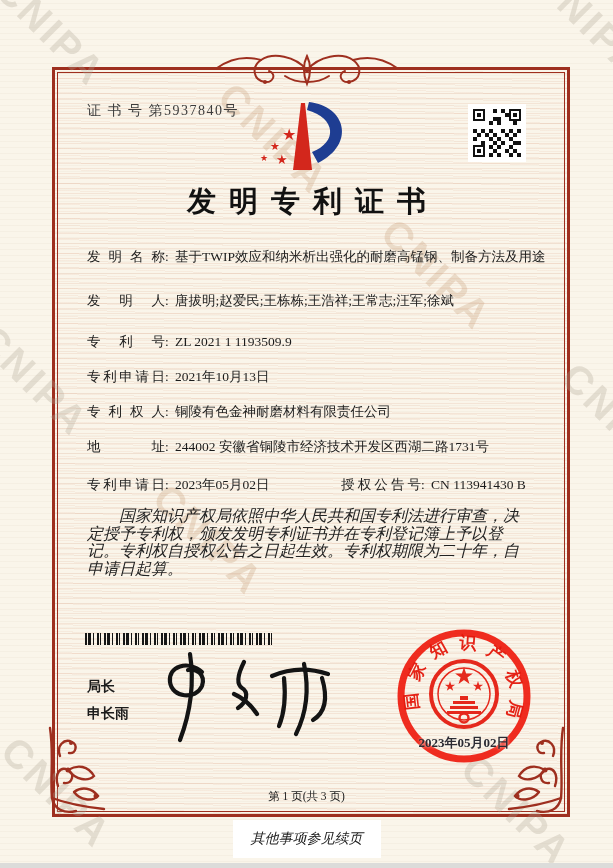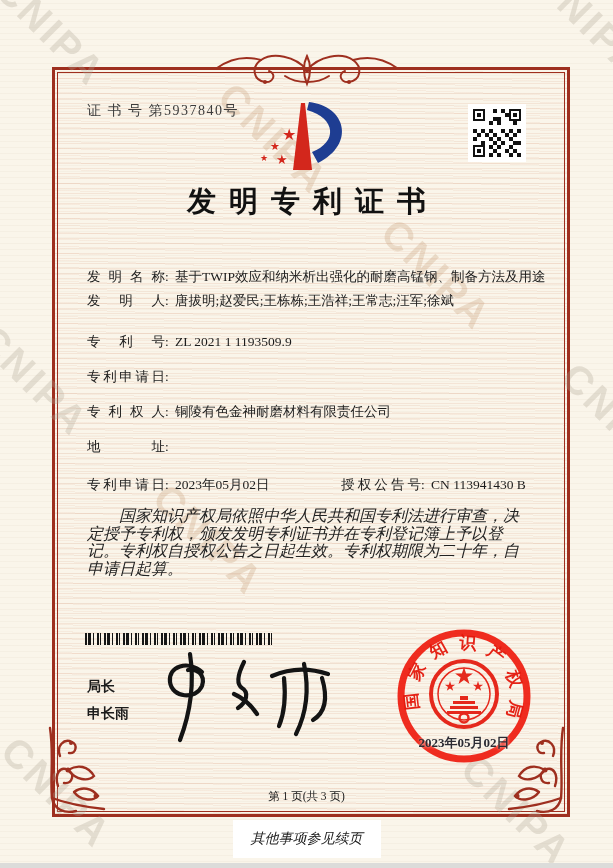--- a/index.html
+++ b/index.html
@@ -193,49 +193,51 @@
         <rect x="16" y="44" width="4" height="4"></rect>
           <rect x="24" y="44" width="4" height="4"></rect>
           <rect x="36" y="44" width="4" height="4"></rect>
         <rect x="44" y="44" width="4" height="4"></rect>
       </g>
     </svg>
   </div>
 
   <div class="title">发明专利证书</div>
 
-  <div class="frow" style="top:268px;align-items:flex-end;">
+  <div class="frow" style="top:248px;align-items:flex-end;">
     <span class="flabel">发明名称</span>
       <span class="fcolon">:</span>
     <span class="fvalue">基于TWIP效应和纳米析出强化的耐磨高锰钢、制备方法及用途</span>
   </div>
   <div class="frow" style="top:292px;">
     <span class="flabel">发明人</span>
       <span class="fcolon">:</span>
     <span class="fvalue">
       <div>唐拔明;赵爱民;王栋栋;王浩祥;王常志;汪军;徐斌</div>
     </span>
   </div>
   <div class="frow" style="top:333px;">
     <span class="flabel">专利号</span>
       <span class="fcolon">:</span>
     <span class="fvalue">ZL 2021 1 1193509.9</span>
   </div>
   <div class="frow" style="top:368px;">
     <span class="flabel">专利申请日</span>
       <span class="fcolon">:</span>
+    <span class="fvalue">2021年10月13日</span>
   </div>
   <div class="frow" style="top:403px;">
     <span class="flabel">专利权人</span>
       <span class="fcolon">:</span>
     <span class="fvalue">铜陵有色金神耐磨材料有限责任公司</span>
   </div>
   <div class="frow" style="top:438px;">
     <span class="flabel">地址</span>
       <span class="fcolon">:</span>
+    <span class="fvalue">244002 安徽省铜陵市经济技术开发区西湖二路1731号</span>
   </div>
   <div class="frow" style="top:476px;">
     <span class="flabel">专利申请日</span>
       <span class="fcolon">:</span>
     <span style="flex:0 0 118px;">2023年05月02日</span>
     <span class="flabel2">授权公告号</span>
       <span class="fcolon">:</span>
     <span>CN 113941430 B</span>
   </div>
 

